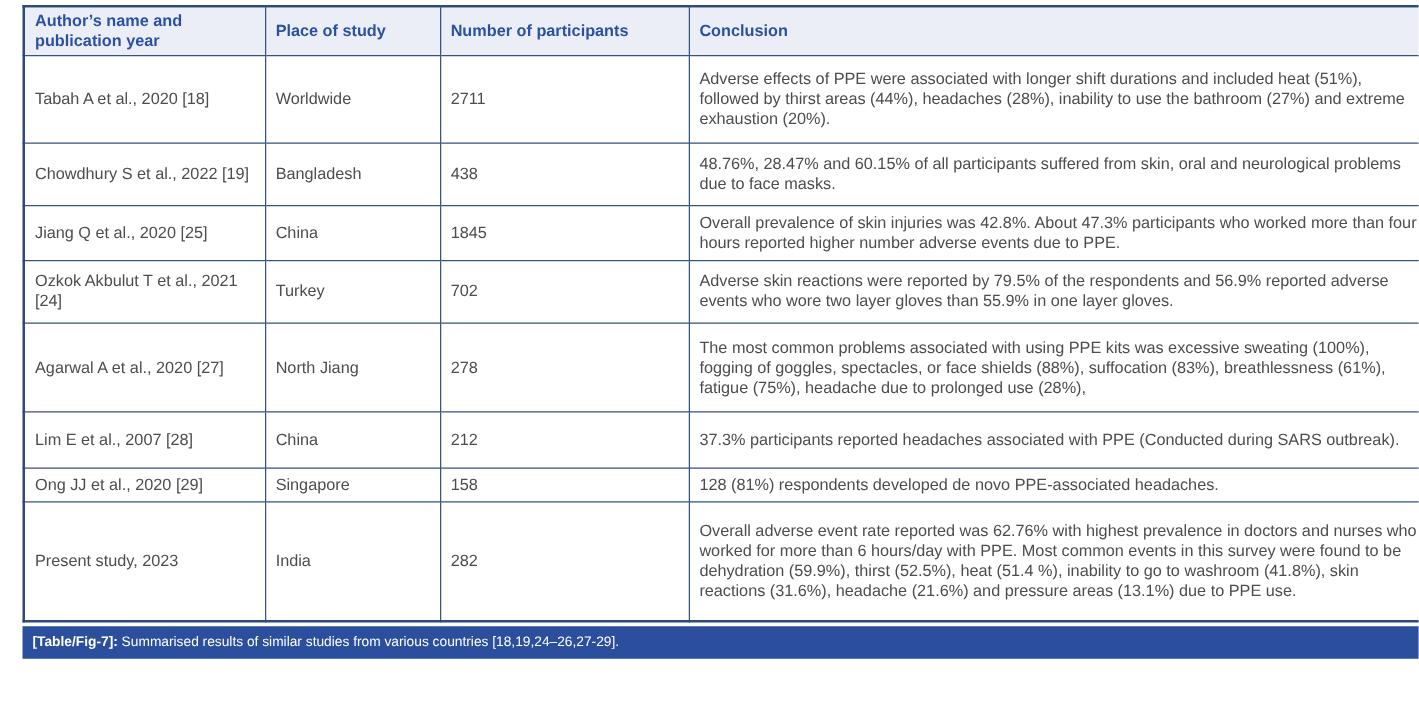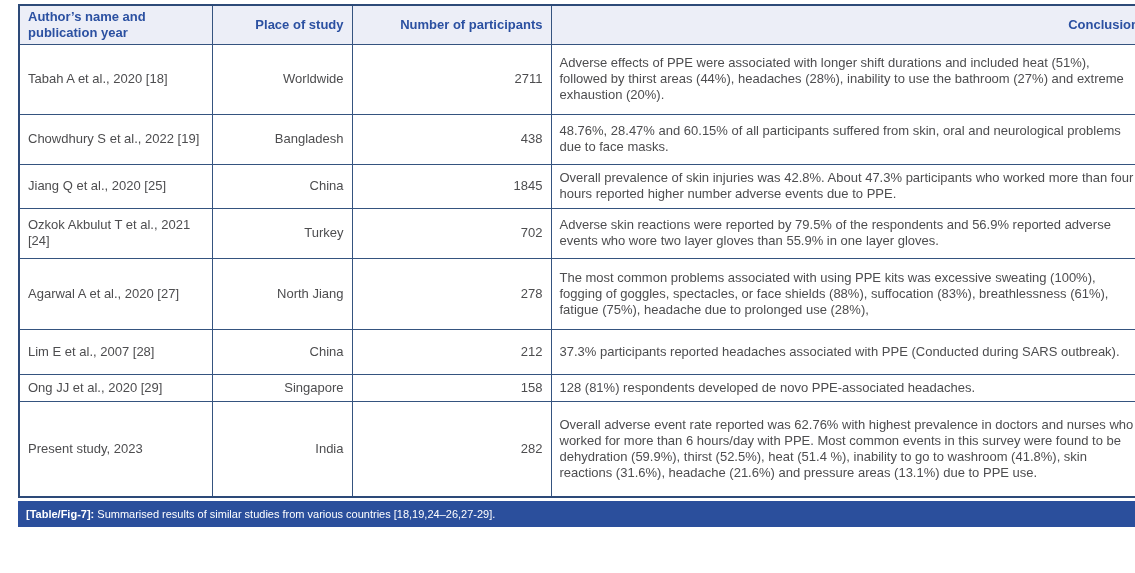--- a/index.html
+++ b/index.html
@@ -37,23 +37,23 @@
     overflow:hidden;
   }
   table.study-table th{
     background:var(--header-bg);
     color:var(--header-text);
     font-weight:bold;
     font-size:13px;
     line-height:16px;
   }
   th.h-author{text-align:left;}
-  th.h-center{text-align:right;}
+  th.h-center{text-align:left;}
   td.c-author{text-align:left;margin-left:20px;}
-  td.c-center{text-align:right;}
+  td.c-center{text-align:left;}
   td.c-conclusion{text-align:left;}
   .caption-bar{
     width:1129px;
     height:26px;
     margin-top:3px;
     background:var(--caption-bg);
     color:var(--caption-text);
     font-size:11px;
     line-height:26px;
     padding-left:8px;

